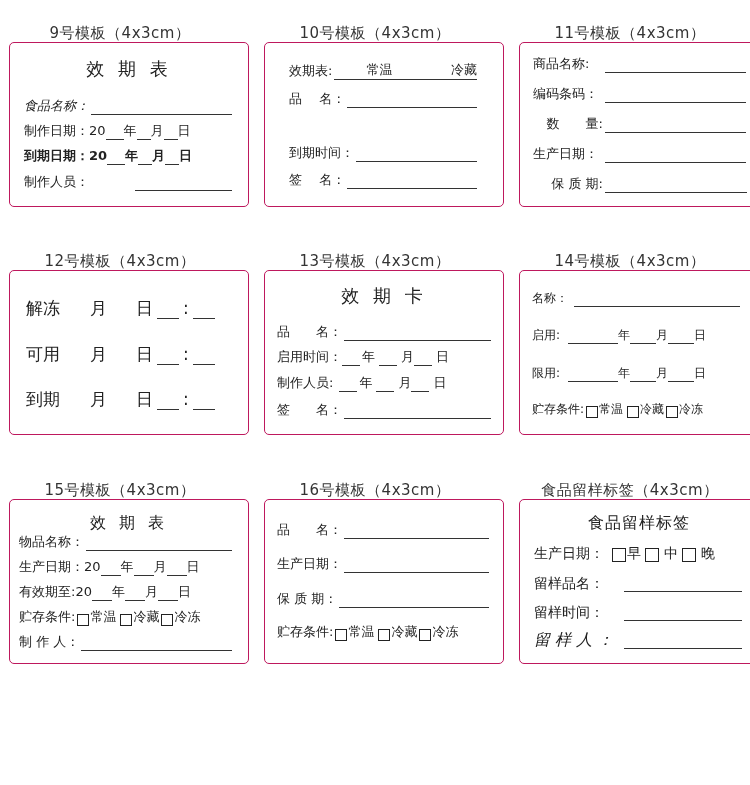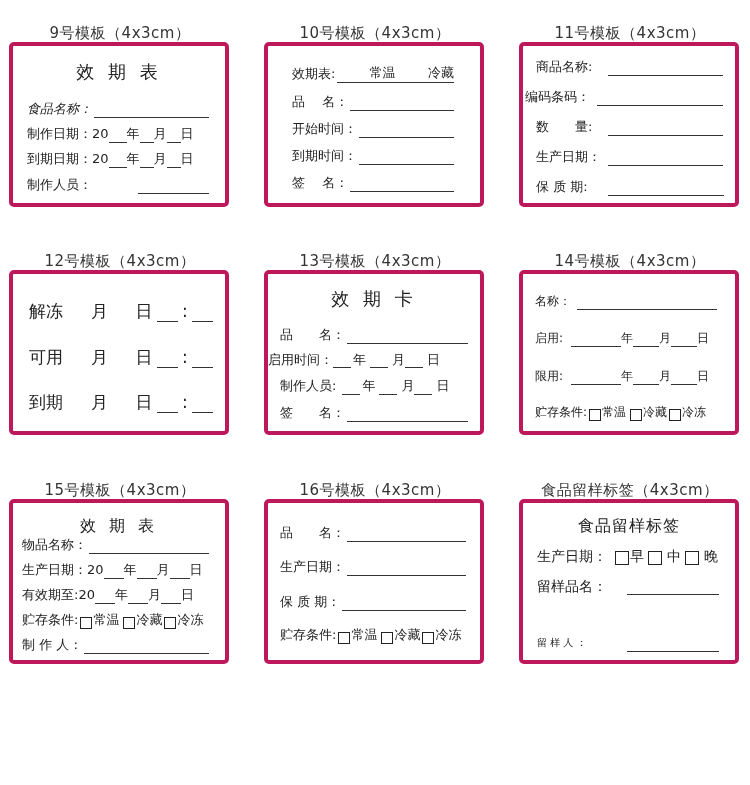--- a/index.html
+++ b/index.html
@@ -1,19 +1,19 @@
 <!DOCTYPE html>
 <html><head>
 <meta charset="utf-8">
 <style>
   html,body{margin:0;padding:0;background:#fff;}
   body{width:750px;height:785px;position:relative;overflow:hidden;font-family:"DejaVu Sans","Liberation Sans",sans-serif;color:#222;}
   .tpl{position:absolute;width:222px;}
   .tpl-title{position:absolute;top:-18px;left:0;width:222px;text-align:center;font-size:15px;color:#333;letter-spacing:0.5px;line-height:18px;}
-  .card{position:absolute;top:0;left:0;width:220px;height:165px;border:4px solid #be185d;border-radius:5px;background:#fff;box-sizing:border-box;}
+  .card{position:absolute;top:0;left:0;width:240px;height:165px;border:1px solid #be185d;border-radius:5px;background:#fff;box-sizing:border-box;}
   .head{position:absolute;left:0;width:100%;text-align:center;font-size:18px;letter-spacing:4px;color:#222;}
   .row{position:absolute;left:14px;right:12px;font-size:13px;white-space:nowrap;display:flex;align-items:flex-end;height:18px;line-height:18px;}
   .lbl{flex:none;}
   .line{flex:1;border-bottom:1px solid #333;height:14px;margin-left:2px;}
   .fixline{display:inline-block;border-bottom:1px solid #333;height:14px;vertical-align:bottom;}
   .box{display:inline-block;width:12px;height:12px;border:1.5px solid #222;box-sizing:border-box;vertical-align:-1px;margin:0 1px 0 2px;}
   .txt{display:inline-block;}
 </style>
 </head>
 <body>
@@ -29,21 +29,21 @@
     <div class="row" style="top:79px;">
       <span class="lbl">制作日期：</span>
       <span class="txt">20</span>
         <span class="fixline" style="width:18px"></span>
       <span class="txt">年</span>
         <span class="fixline" style="width:14px"></span>
       <span class="txt">月</span>
         <span class="fixline" style="width:14px"></span>
       <span class="txt">日</span>
     </div>
-    <div class="row" style="top:104px;">
+    <div class="row" style="top:104px;font-weight:bold;">
       <span class="lbl">到期日期：</span>
       <span class="txt">20</span>
         <span class="fixline" style="width:18px"></span>
       <span class="txt">年</span>
         <span class="fixline" style="width:14px"></span>
       <span class="txt">月</span>
         <span class="fixline" style="width:14px"></span>
       <span class="txt">日</span>
     </div>
     <div class="row" style="top:130px;gap:44px;">
@@ -60,55 +60,51 @@
       <span class="lbl">效期表:</span>
       <span style="flex:1;border-bottom:1px solid #333;display:flex;justify-content:space-between;padding-left:32px;margin-left:2px;">
         <span>常温</span>
         <span>冷藏</span>
       </span>
     </div>
     <div class="row" style="top:47px;left:24px;right:26px;">
       <span class="lbl">品　 名：</span>
         <span class="line"></span>
     </div>
-    <div class="row" style="top:74px;left:24px;right:26px;">
-      <span class="lbl">开始时间：</span>
-        <span class="line"></span>
-    </div>
     <div class="row" style="top:101px;left:24px;right:26px;">
       <span class="lbl">到期时间：</span>
         <span class="line"></span>
     </div>
     <div class="row" style="top:128px;left:24px;right:26px;">
       <span class="lbl">签　 名：</span>
         <span class="line"></span>
     </div>
   </div>
 </div>
 
 <div class="tpl" style="left:519px;top:42px;">
   <div class="tpl-title">11号模板（4x3cm）</div>
   <div class="card">
     <div class="row" style="top:12px;left:13px;right:12px;">
       <span class="lbl" style="width:70px">商品名称:</span>
         <span class="line"></span>
     </div>
-    <div class="row" style="top:42px;left:2px;right:12px;">
+    <div class="row" style="top:42px;left:13px;right:12px;">
       <span class="lbl" style="width:70px">编码条码：</span>
         <span class="line"></span>
     </div>
-    <div class="row" style="top:72px;left:13px;right:12px;">
+    <div class="row" style="top:72px;left:13px;right:12px;text-align:right;">
       <span class="lbl" style="width:70px">数　　量:</span>
         <span class="line"></span>
     </div>
     <div class="row" style="top:102px;left:13px;right:12px;">
       <span class="lbl" style="width:70px">生产日期：</span>
         <span class="line"></span>
     </div>
-    <div class="row" style="top:132px;left:13px;right:11px;">
+    <div class="row" style="top:132px;left:13px;right:11px;text-align:right;">
       <span class="lbl" style="width:70px">保 质 期:</span>
         <span class="line"></span>
     </div>
   </div>
 </div>
 
 <div class="tpl" style="left:9px;top:270px;">
   <div class="tpl-title">12号模板（4x3cm）</div>
   <div class="card">
     <div class="row" style="top:26px;left:16px;font-size:17px;height:22px;line-height:22px;">
@@ -139,21 +135,21 @@
 </div>
 
 <div class="tpl" style="left:264px;top:270px;">
   <div class="tpl-title">13号模板（4x3cm）</div>
   <div class="card">
     <div class="head" style="top:13px;">效 期 卡</div>
     <div class="row" style="top:52px;left:12px;right:12px;">
       <span class="lbl">品　　名：</span>
         <span class="line"></span>
     </div>
-    <div class="row" style="top:77px;left:0;right:12px;align-items:center;">
+    <div class="row" style="top:77px;left:12px;right:12px;">
       <span class="lbl">启用时间：</span>
       <span class="fixline" style="width:18px;margin-right:2px"></span>
         <span>年</span>
       <span class="fixline" style="width:18px;margin:0 4px"></span>
         <span>月</span>
       <span class="fixline" style="width:18px;margin:0 4px 0 0"></span>
         <span>日</span>
     </div>
     <div class="row" style="top:103px;left:12px;right:12px;">
       <span class="lbl">制作人员:</span>
@@ -289,18 +285,22 @@
         <span>早</span>
       <span class="box" style="width:14px;height:14px;margin-left:4px"></span>
         <span style="margin-left:4px">中</span>
       <span class="box" style="width:14px;height:14px;margin-left:4px"></span>
         <span style="margin-left:4px">晚</span>
     </div>
     <div class="row" style="top:74px;left:14px;right:16px;font-size:14px;">
       <span class="lbl" style="width:76px">留样品名：</span>
         <span class="line" style="margin-left:14px;"></span>
     </div>
-    <div class="row" style="top:131px;left:14px;right:16px;font-size:10px;">
+    <div class="row" style="top:103px;left:14px;right:16px;font-size:14px;">
+      <span class="lbl" style="width:76px">留样时间：</span>
+        <span class="line" style="margin-left:14px;"></span>
+    </div>
+    <div class="row" style="top:131px;left:14px;right:16px;font-size:16px;font-style:italic;">
       <span class="lbl" style="width:76px">留 样 人 ：</span>
         <span class="line" style="margin-left:14px;"></span>
     </div>
   </div>
 </div>
 
 </body></html>

